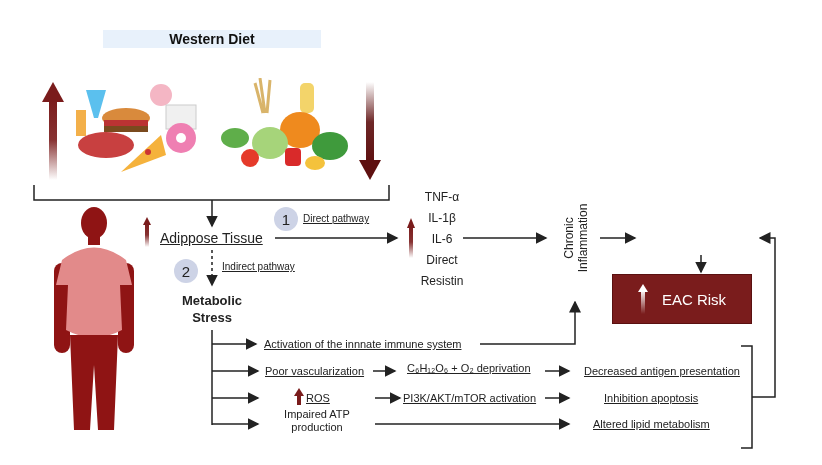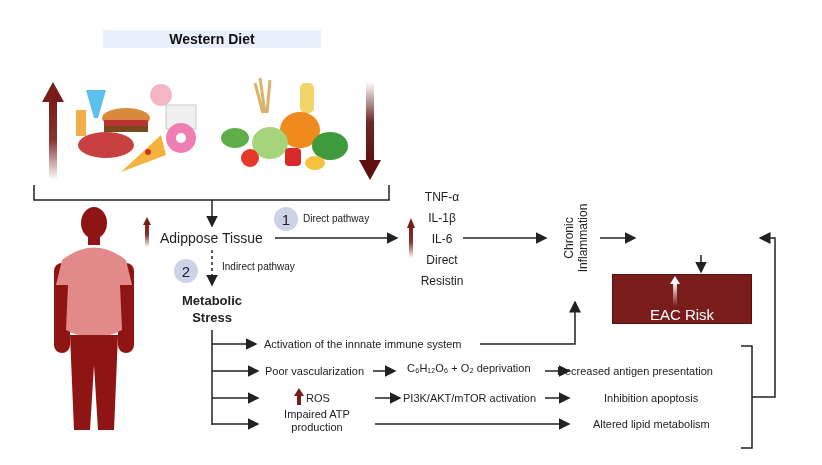--- a/index.html
+++ b/index.html
@@ -1,22 +1,22 @@
 <!DOCTYPE html>
 <html><head>
 <meta charset="utf-8">
 <style>
   html,body{margin:0;padding:0;background:#fff;}
   body{width:822px;height:465px;position:relative;overflow:hidden;font-family:"Liberation Sans",sans-serif;color:#222;}
   .abs{position:absolute;}
-  .txt{font-size:11px;color:#222;white-space:nowrap;}
+  .txt{font-size:11px;color:#222;white-space:nowrap;text-decoration:underline;}
   .title-box{left:103px;top:30px;width:218px;height:18px;background:#e8f1fb;display:flex;align-items:center;justify-content:center;font-weight:bold;font-size:14px;color:#111;}
   svg.lines{position:absolute;left:0;top:0;}
   .badge{width:24px;height:24px;border-radius:50%;background:#cdd3e6;display:flex;align-items:center;justify-content:center;font-size:15px;color:#222;}
-  .eac{left:612px;top:274px;width:138px;height:48px;background:#7a1c1c;border:1px solid #5a1010;display:flex;align-items:center;justify-content:center;color:#fff;font-size:15px;flex-direction:column;}
+  .eac{left:612px;top:274px;width:138px;height:48px;background:#7a1c1c;border:1px solid #5a1010;display:flex;align-items:center;justify-content:center;color:#fff;font-size:15px;}
   .vtext{transform:rotate(-90deg);transform-origin:center;text-align:center;font-size:12px;line-height:14px;}
 </style>
 </head>
 <body>
 
 <div class="abs title-box">Western Diet</div>
 
 <svg class="lines" width="822" height="465">
   <defs>
     <marker id="ah" markerWidth="8" markerHeight="8" refX="7" refY="4" orient="auto">
@@ -164,21 +164,21 @@
   <svg width="10" height="30" style="margin-right:14px">
     <rect x="3" y="6" width="4" height="24" fill="url(#whiteg)"></rect>
     <polygon points="0,8 5,0 10,8" fill="#fff"></polygon>
   </svg>
   <span>EAC Risk</span>
 </div>
 
 <div class="abs txt" style="left:264px;top:338px;">Activation of the innnate immune system</div>
 <div class="abs txt" style="left:265px;top:365px;">Poor vascularization</div>
 <div class="abs txt" style="left:407px;top:362px;">C₆H₁₂O₆ + O₂ deprivation</div>
-<div class="abs txt" style="left:557px;top:365px;">Decreased antigen presentation</div>
+<div class="abs txt" style="left:584px;top:365px;">Decreased antigen presentation</div>
 <div class="abs txt" style="left:306px;top:392px;">ROS</div>
 <div class="abs txt" style="left:403px;top:392px;">PI3K/AKT/mTOR activation</div>
 <div class="abs txt" style="left:604px;top:392px;">Inhibition apoptosis</div>
 <div class="abs" style="left:272px;top:408px;width:90px;text-align:center;font-size:11px;line-height:13px;">
   <div>Impaired ATP</div>
   <div>production</div>
 </div>
 <div class="abs txt" style="left:593px;top:418px;">Altered lipid metabolism</div>
 
 </body></html>

